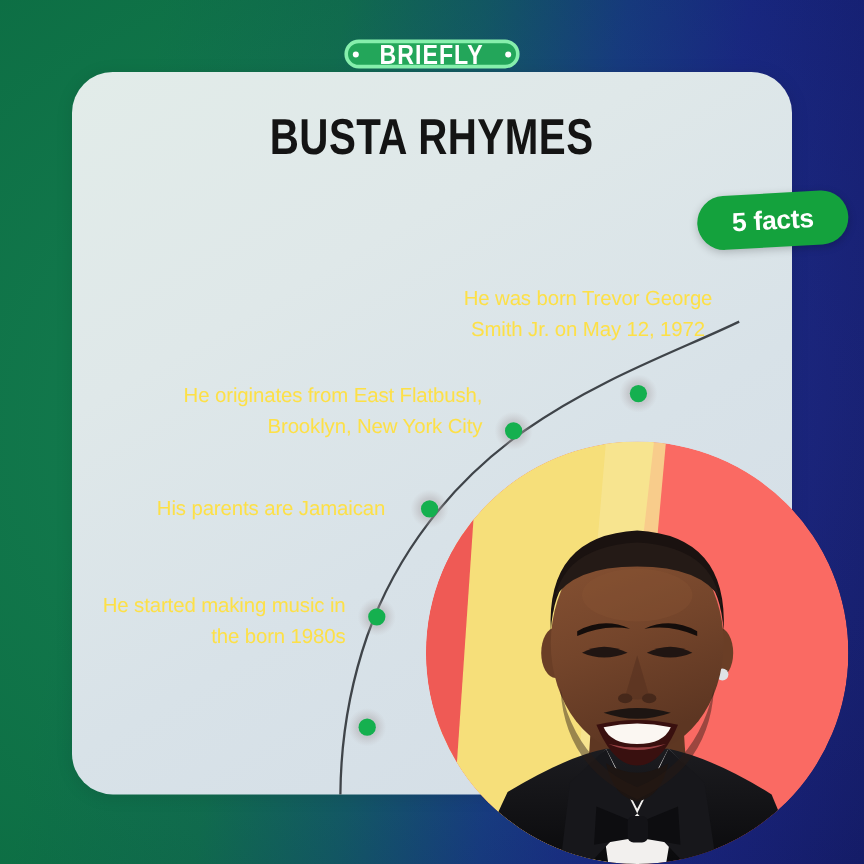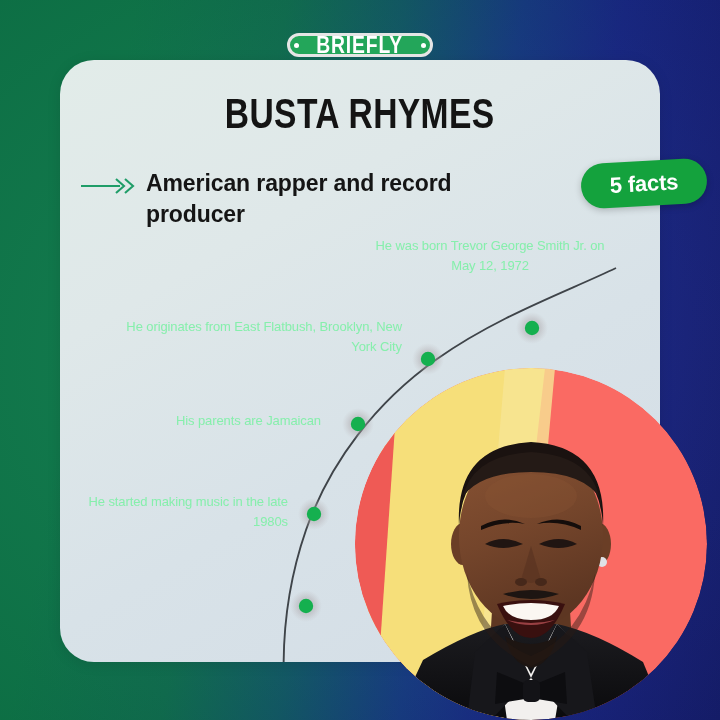--- a/index.html
+++ b/index.html
@@ -52,21 +52,21 @@
 
   
   #logo {
     position: absolute;
     left: 287px;
     top: 33px;
     width: 146px;
     height: 24px;
     border-radius: 21px;
     background: #23a65a;
-    border: 3px solid #e5e5e5;
+    border: 3px solid #86efac;
     box-sizing: border-box;
     display: flex;
     align-items: center;
     justify-content: center;
     gap: 9px;
     z-index: 40;
   }
   #logo .dot {
     width: 5px; height: 5px;
     border-radius: 50%;
@@ -166,22 +166,22 @@
     height: 352px;
     border-radius: 50%;
     overflow: hidden;
     z-index: 30;
   }
   #portrait .photo { position: absolute; inset: 0; }
 
   
   .fact {
     position: absolute;
-    color: #86efac;
-    font-size: 13px;
+    color: #fde047;
+    font-size: 17px;
     line-height: 1.52;
     z-index: 22;
     letter-spacing: -0.1px;
   }
   #fact-0 { left: 372px; top: 236px; width: 236px; text-align: center; }
   #fact-1 { left: 126px; top: 317px; width: 276px; text-align: right; }
   #fact-2 { left: 118px; top: 411px; width: 203px; text-align: right; }
   #fact-3 { left: 66px;  top: 492px; width: 222px; text-align: right; }
   #fact-4 { left: 120px; top: 593px; width: 174px; text-align: right; }
 </style>
@@ -237,21 +237,21 @@
       <g>
         <circle cx="306" cy="606" r="16" fill="url(#haloGrad)"></circle>
         <circle cx="306" cy="606" r="7.2" fill="#15b04f"></circle>
       </g>
     </g>
   </svg>
 
   <div class="fact" id="fact-0">He was born Trevor George Smith Jr. on May 12, 1972</div>
   <div class="fact" id="fact-2">His parents are Jamaican</div>
   <div class="fact" id="fact-1">He originates from East Flatbush, Brooklyn, New York City</div>
-  <div class="fact" id="fact-3">He started making music in the late 1980s</div>
+  <div class="fact" id="fact-3">He started making music in the born 1980s</div>
 
   <div id="portrait">
     <svg class="photo" viewBox="0 0 352 352">
       <defs>
         <clipPath id="pClip">
             <circle cx="176" cy="176" r="176"></circle>
           </clipPath>
         <linearGradient id="skinG" x1="0" y1="0" x2="0.3" y2="1">
           <stop offset="0%" stop-color="#8a5434"></stop>
           <stop offset="55%" stop-color="#74452b"></stop>
@@ -316,28 +316,20 @@
 
         <path d="M112 206 Q126 268 176 288 Q226 268 240 206 Q236 272 176 298 Q116 272 112 206 Z" fill="#2a1b14" opacity="0.45"></path>
       </g>
     </svg>
   </div>
 
   <div id="title">
     <span>BUSTA RHYMES</span>
   </div>
 
-  <div id="subtitle-row">
-    <svg id="arrow" width="56" height="16" viewBox="0 0 56 16">
-      <line x1="1" y1="8" x2="40" y2="8" stroke="#1f9d68" stroke-width="2.1"></line>
-      <polyline points="36,1 44,8 36,15" fill="none" stroke="#1f9d68" stroke-width="2.1"></polyline>
-      <polyline points="45,1 53,8 45,15" fill="none" stroke="#1f9d68" stroke-width="2.1"></polyline>
-    </svg>
-    <div id="subtitle">American rapper and record producer</div>
-  </div>
 
   <div id="facts-badge">
     <span>5 facts</span>
   </div>
 
   <div id="logo">
     <span class="dot"></span>
     <span class="word">BRIEFLY</span>
     <span class="dot"></span>
   </div>

